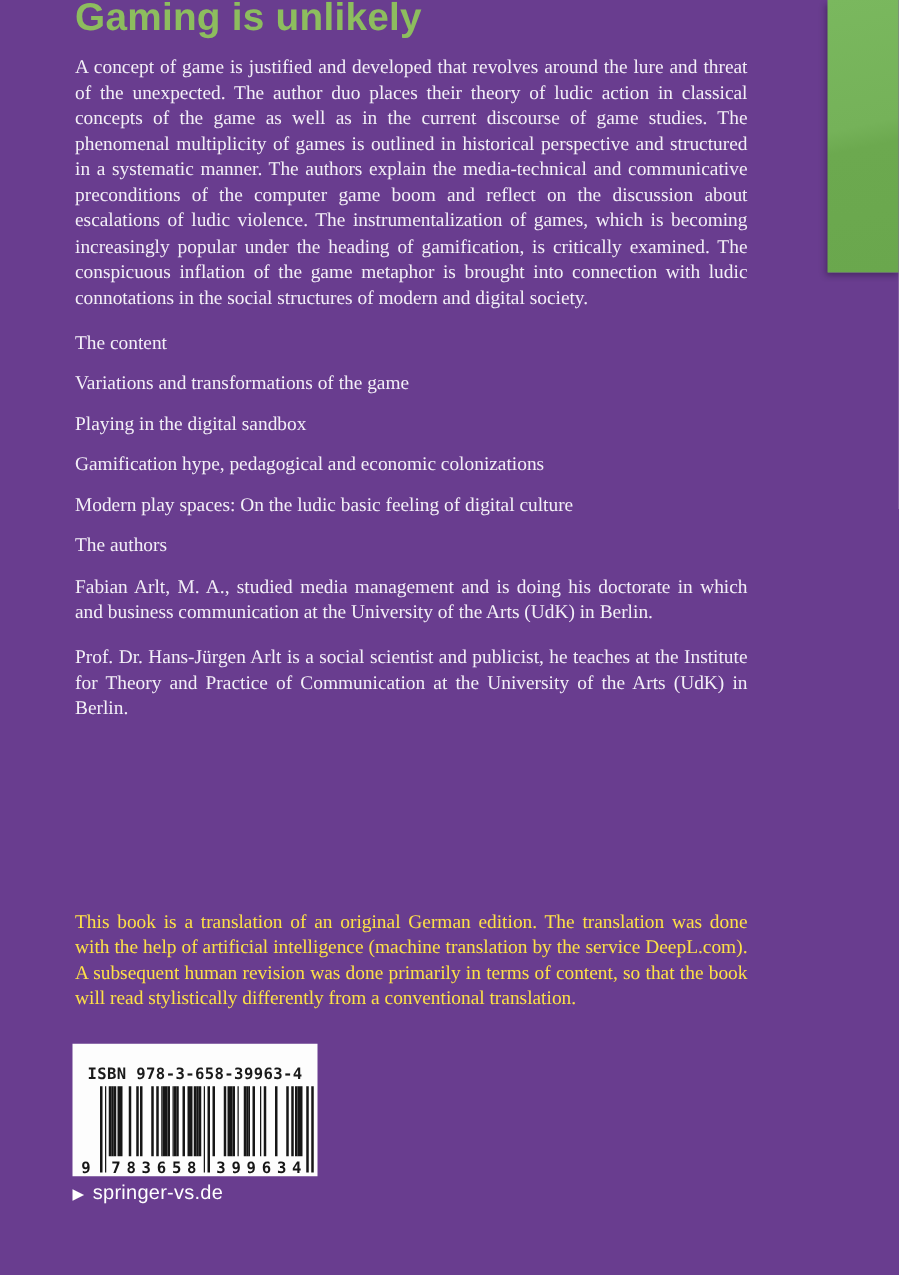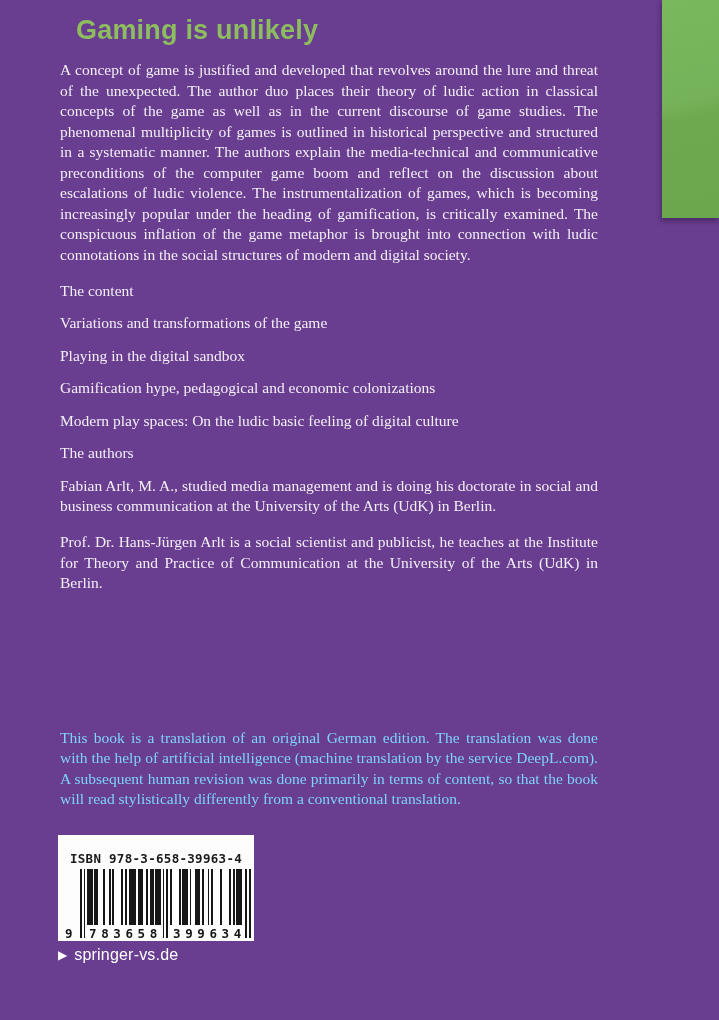--- a/index.html
+++ b/index.html
@@ -21,24 +21,24 @@
     box-shadow: -1px 3px 5px rgba(35, 15, 50, 0.45);
   }
   .content {
     position: absolute;
     left: 60px;
     top: 0;
     width: 538px;
     color: #f3eff7;
   }
   .title {
-    margin: 16px;
+    margin: 0;
     font-family: "Liberation Sans", sans-serif;
     font-weight: bold;
-    font-size: 27px;
+    font-size: 31px;
     line-height: 28px;
     color: #8dbd5e;
     letter-spacing: 0.2px;
   }
   .blurb {
     margin-top: 16px;
     font-size: 15.5px;
     line-height: 20.5px;
     text-align: justify;
   }
@@ -51,21 +51,21 @@
     margin-top: 12px;
     font-size: 15.5px;
     line-height: 20.5px;
     text-align: justify;
   }
   .translation-note {
     position: absolute;
     left: 60px;
     top: 712px;
     width: 538px;
-    color: #7dd3fc;
+    color: #fde047;
     font-size: 15.5px;
     line-height: 20.5px;
     text-align: justify;
   }
   .barcode-box {
     position: absolute;
     left: 58px;
     top: 835px;
     width: 196px;
     height: 106px;
@@ -132,21 +132,21 @@
 
     <p class="blurb">A concept of game is justified and developed that revolves around the lure and threat of the unexpected. The author duo places their theory of ludic action in classical concepts of the game as well as in the current discourse of game studies. The phenomenal multiplicity of games is outlined in historical perspective and structured in a systematic manner. The authors explain the media-technical and communicative preconditions of the computer game boom and reflect on the discussion about escalations of ludic violence. The instrumentalization of games, which is becoming increasingly popular under the heading of gamification, is critically examined. The conspicuous inflation of the game metaphor is brought into connection with ludic connotations in the social structures of modern and digital society.</p>
 
     <div class="line-item">The content</div>
     <div class="line-item">Variations and transformations of the game</div>
     <div class="line-item">Playing in the digital sandbox</div>
     <div class="line-item">Gamification hype, pedagogical and economic colonizations</div>
     <div class="line-item">Modern play spaces: On the ludic basic feeling of digital culture</div>
     <div class="line-item">The authors</div>
 
-    <p class="bio">Fabian Arlt, M. A., studied media management and is doing his doctorate in social and business communication at the University of the Arts (UdK) in Berlin.</p>
+    <p class="bio">Fabian Arlt, M. A., studied media management and is doing his doctorate in which and business communication at the University of the Arts (UdK) in Berlin.</p>
     <p class="bio">Prof. Dr. Hans-Jürgen Arlt is a social scientist and publicist, he teaches at the Institute for Theory and Practice of Communication at the University of the Arts (UdK) in Berlin.</p>
   </div>
 
   <p class="translation-note">This book is a translation of an original German edition. The translation was done with the help of artificial intelligence (machine translation by the service DeepL.com). A subsequent human revision was done primarily in terms of content, so that the book will read stylistically differently from a conventional translation.</p>
 
   <div class="barcode-box">
     <div class="isbn-label">ISBN 978-3-658-39963-4</div>
     <div class="bars-wrap">
       <div class="bars">
           <div class="module bar guard"></div>

